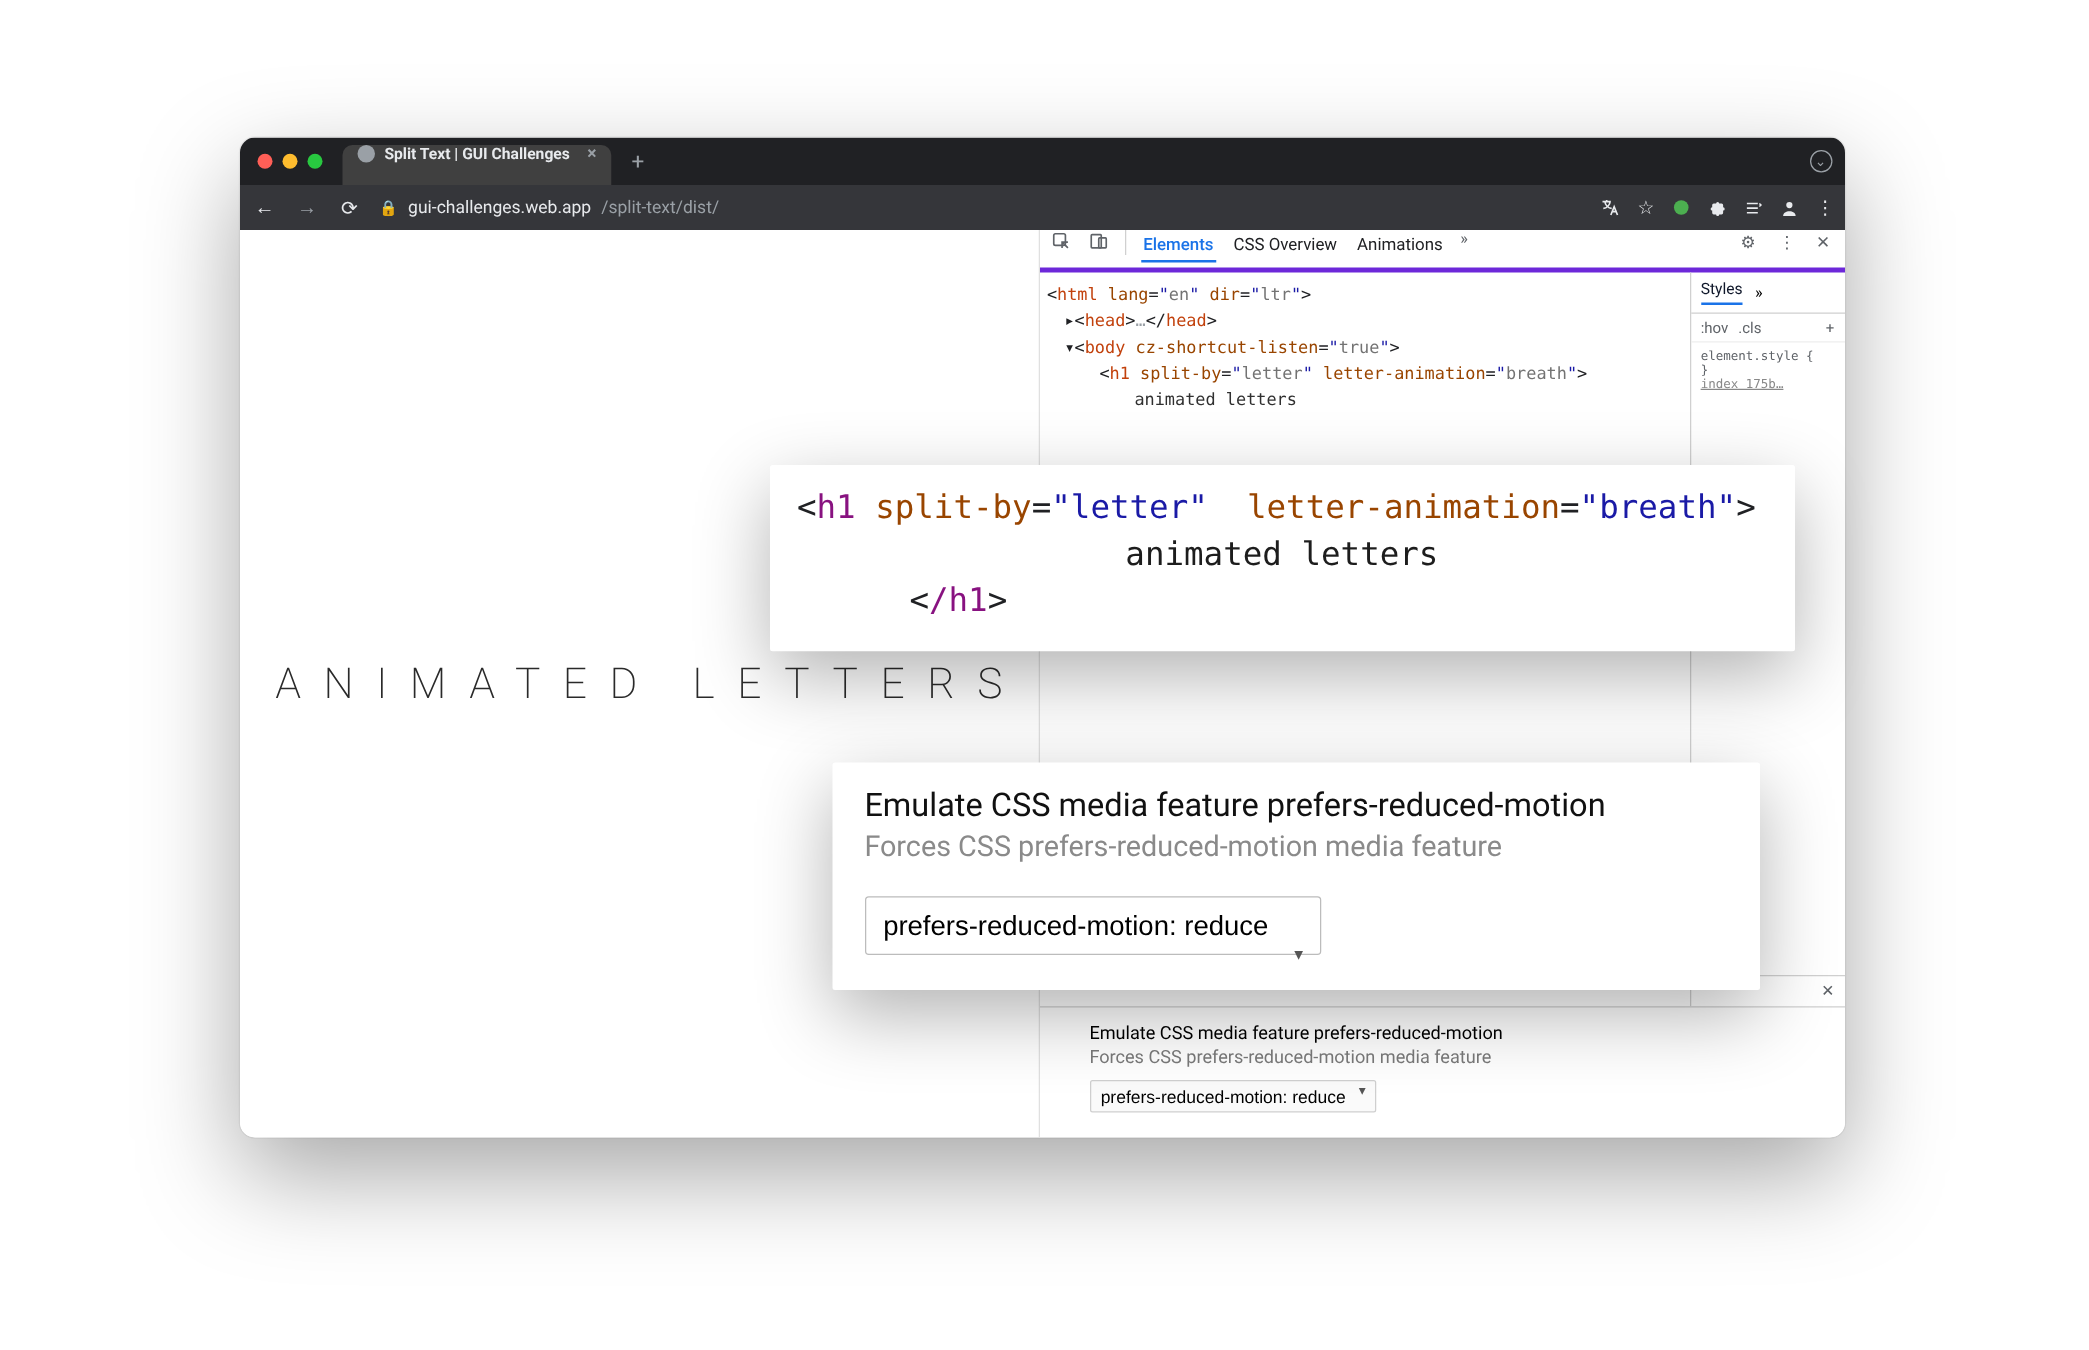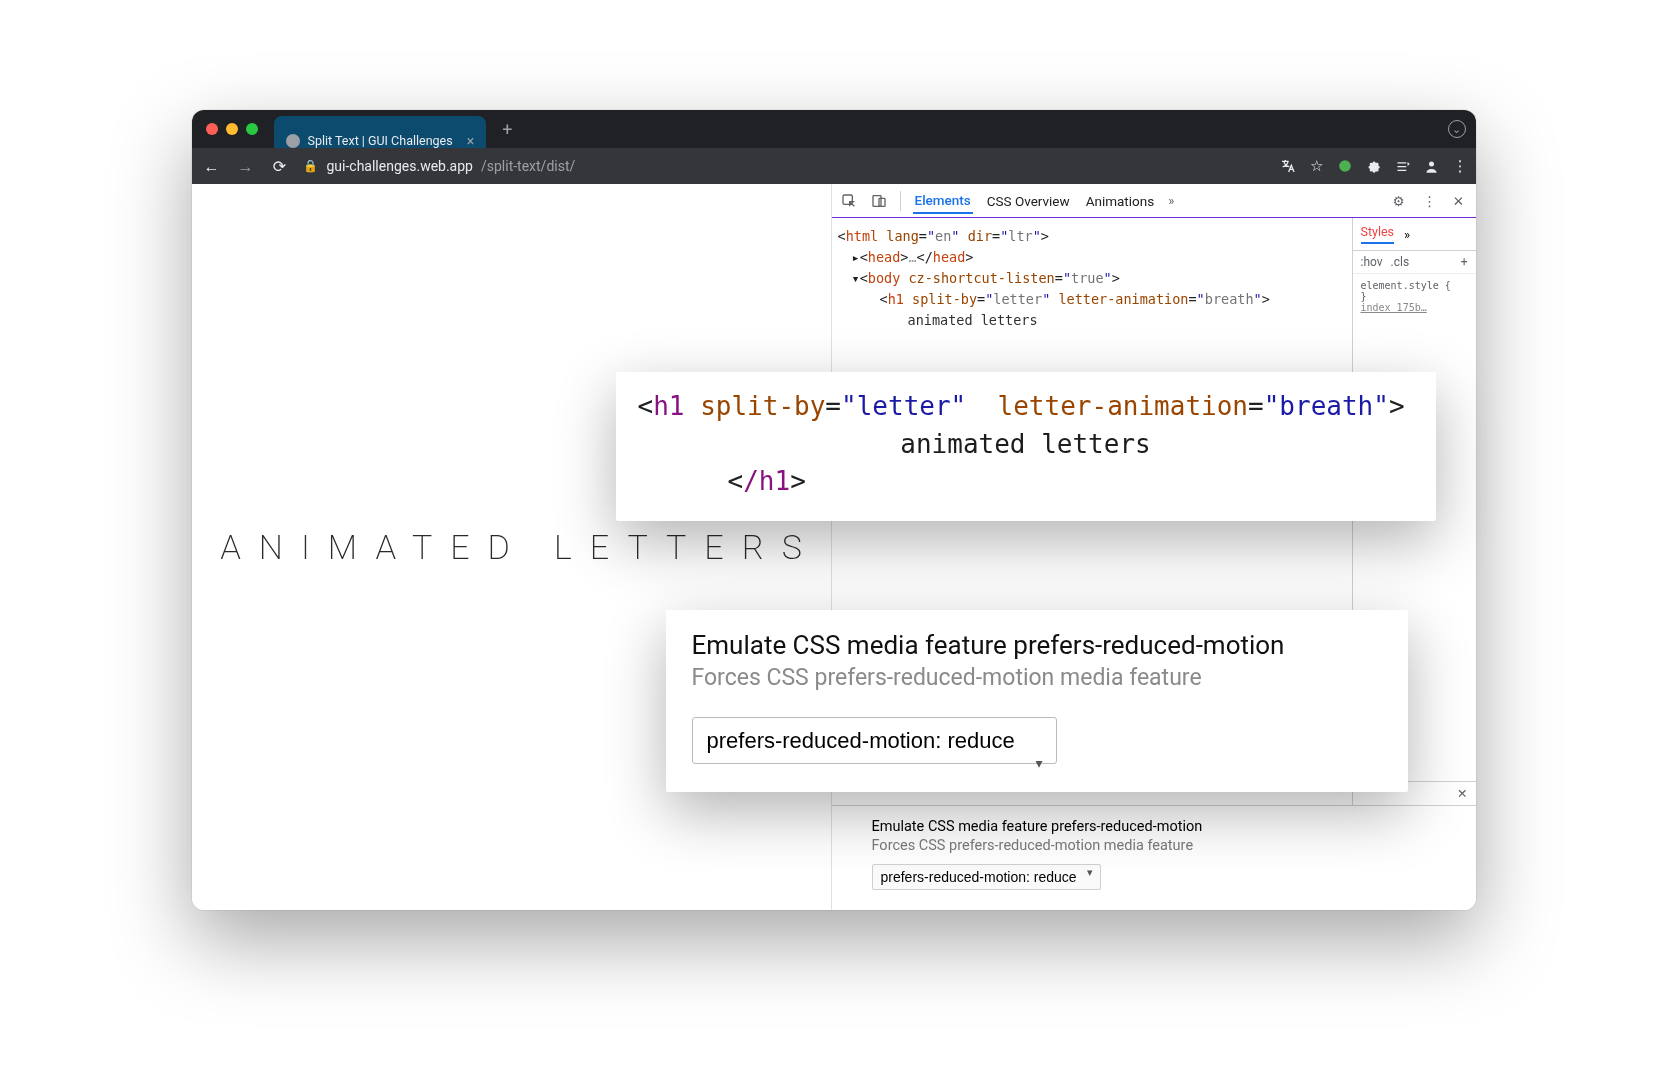--- a/index.html
+++ b/index.html
@@ -34,24 +34,24 @@
     background: #202124;
     display: flex;
     align-items: center;
     padding: 0 10px;
     gap: 10px;
   }
   .traffic { display:flex; gap:8px; padding-left:4px; padding-right:6px;}
   .dot { width:12px; height:12px; border-radius:50%; }
   .dot.red{background:#ff5f57;} .dot.yellow{background:#febc2e;} .dot.green{background:#28c840;}
   .tab {
-    display:flex; align-items:flex-end; gap:8px;
-    background:#0c4a6e; color:#e8eaed;
+    display:flex; align-items:flex-start; gap:8px;
+    background:#404040; color:#e8eaed;
     height:32px; padding:0 12px; border-radius:8px 8px 0 0;
-    font-size:12.5px; margin-top:6px;
+    font-size:12.5px; margin-top:6px;font-weight:bold;
   }
   .tab .fav { width:14px;height:14px;border-radius:50%;background:#9aa0a6; }
   .tab .x { color:#9aa0a6; font-size:14px; line-height:1; cursor:pointer; margin-left:6px;}
   .newtab { color:#9aa0a6; font-size:18px; padding:0 6px; cursor:pointer;}
   .tabstrip .spacer{flex:1;}
   .min { width:18px;height:18px; border:1px solid #9aa0a6; border-radius:50%; display:flex;align-items:center;justify-content:center; color:#9aa0a6; font-size:11px;}
   
   .addr {
     height:36px; background:#35363a; display:flex; align-items:center;
     padding:0 10px; gap:14px; color:#bdc1c6;
@@ -71,22 +71,22 @@
     flex:0 0 640px; background:#fff; display:flex; align-items:center; justify-content:center;
     border-right:1px solid #e0e0e0;
   }
   .hero {
     font-weight:200; font-size:34px; letter-spacing:18px; color:#2a2a2a;
     text-transform:uppercase; padding-left:18px;
   }
   .devtools { flex:1; display:flex; flex-direction:column; background:#fff; min-width:0;}
   
   .dt-toolbar {
-    height:34px; border-bottom:1px solid #6d28d9;
-    display:flex; align-items:center; padding:0 8px; gap:12px;
+    height:34px; border-bottom:4px solid #6d28d9;
+    display:flex; align-items:flex-start; padding:0 8px; gap:12px;
     font-size:13.5px; color:#5f6368;
   }
   .dt-ic{width:18px;height:18px;display:inline-flex;align-items:center;justify-content:center;cursor:pointer;}
   .dt-sep{width:1px;height:20px;background:#d0d0d0;}
   .dt-tab{padding:4px 2px; cursor:pointer; color:#202124;}
   .dt-tab.active{color:#1a73e8; border-bottom:2px solid #1a73e8; font-weight:500;}
   .dt-toolbar .sp{flex:1;}
   .chev{font-size:13px;}
   
   .dt-body{flex:1; display:flex; min-height:0;}
@@ -101,21 +101,21 @@
   .ind1{padding-left:14px;} .ind2{padding-left:28px;} .ind3{padding-left:42px;} .ind5{padding-left:70px;}
   .selLine{background:#cfe8fc;}
   .txtnode{color:#303030;}
   .eqmark{color:#9aa0a6; font-style:italic;}
   .dt-styles{
     width:124px; border-left:1px solid #d0d0d0; font-size:12.5px;
     display:flex; flex-direction:column;
   }
   .st-tabs{display:flex;align-items:center;gap:10px;padding:6px 8px;border-bottom:1px solid #d0d0d0;}
   .st-tabs .t{color:#202124;}
-  .st-tabs .t.active{color:#ef4444;border-bottom:2px solid #1a73e8;padding-bottom:3px;}
+  .st-tabs .t.active{color:#0f172a;border-bottom:2px solid #1a73e8;padding-bottom:3px;}
   .st-row2{display:flex;gap:8px;padding:4px 8px;border-bottom:1px solid #eee;color:#5f6368;font-size:12px;}
   .st-row2 .plus{margin-left:auto;}
   .st-body{flex:1;padding:6px 8px;font-family:ui-monospace,Menlo,monospace;font-size:10px;color:#5f6368;overflow:hidden;}
   .st-body .prop{color:#c80000;}
   .st-body .val{color:#303030;}
   .st-link{color:#888;text-decoration:underline;}
   .st-close{border-top:1px solid #d0d0d0; text-align:right; padding:4px 8px; color:#5f6368;}
   
   .dt-drawer{
     border-top:1px solid #d0d0d0; padding:12px 40px 20px 40px;

